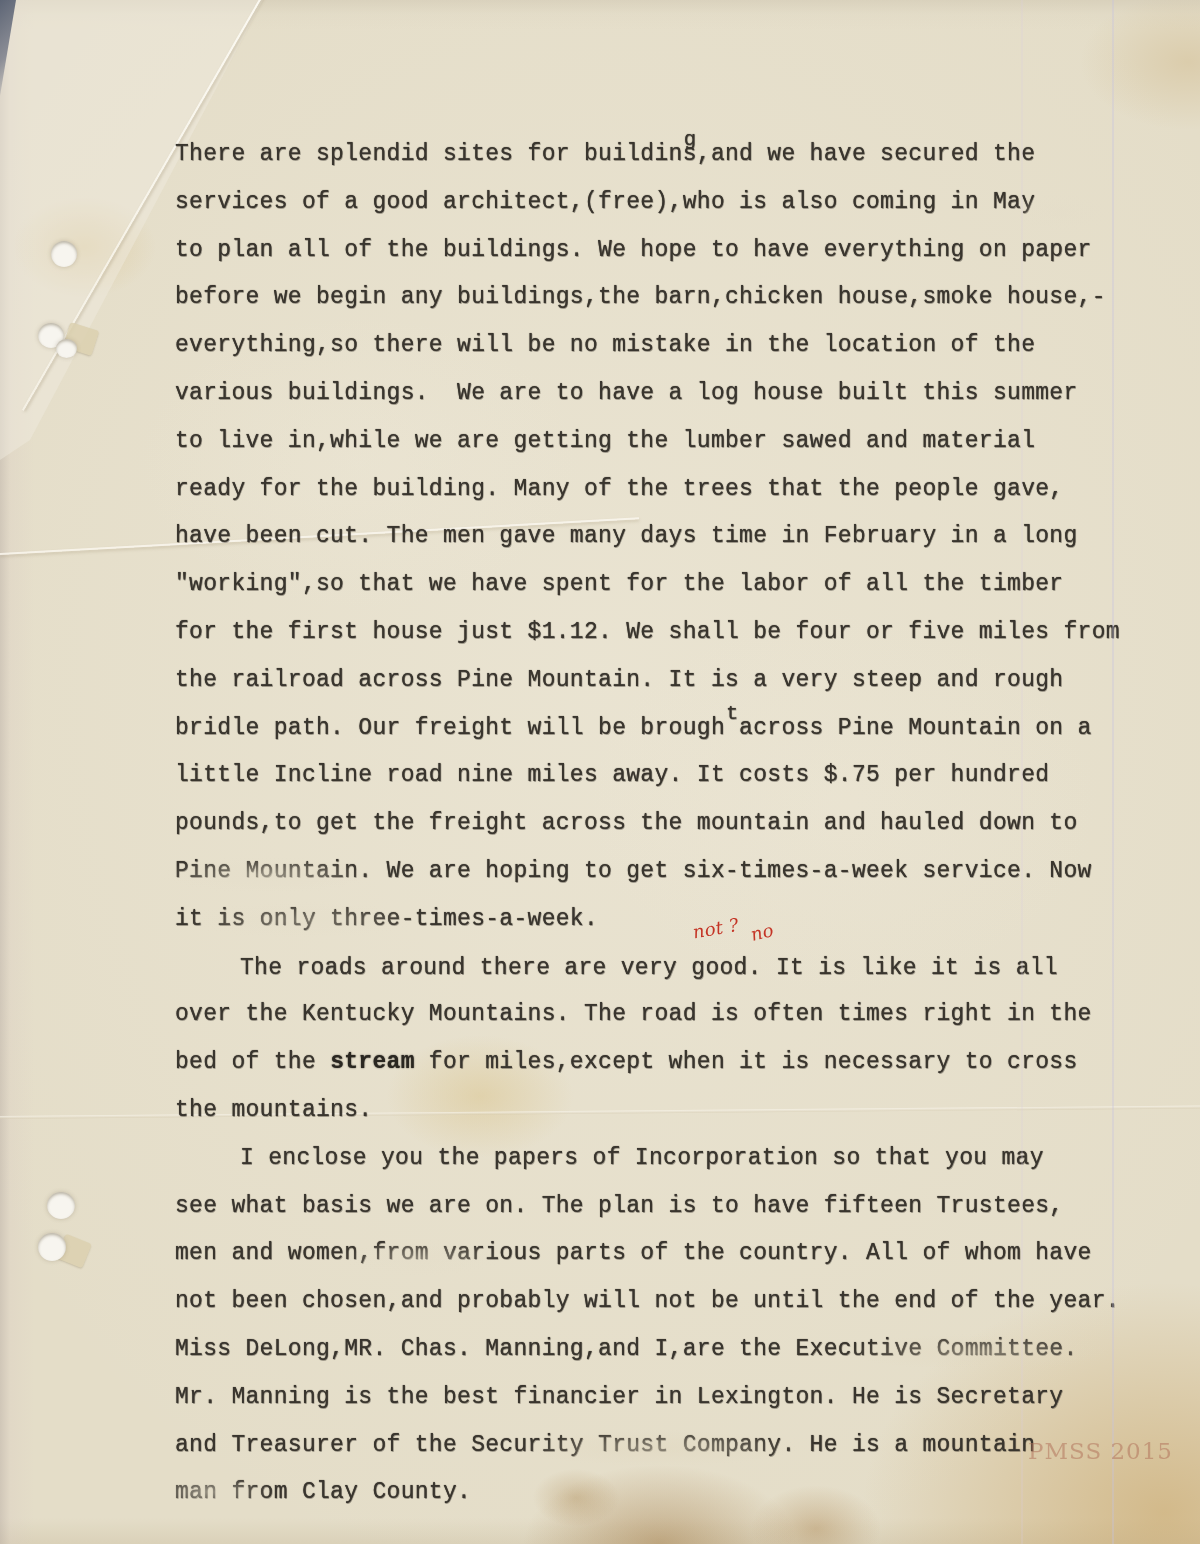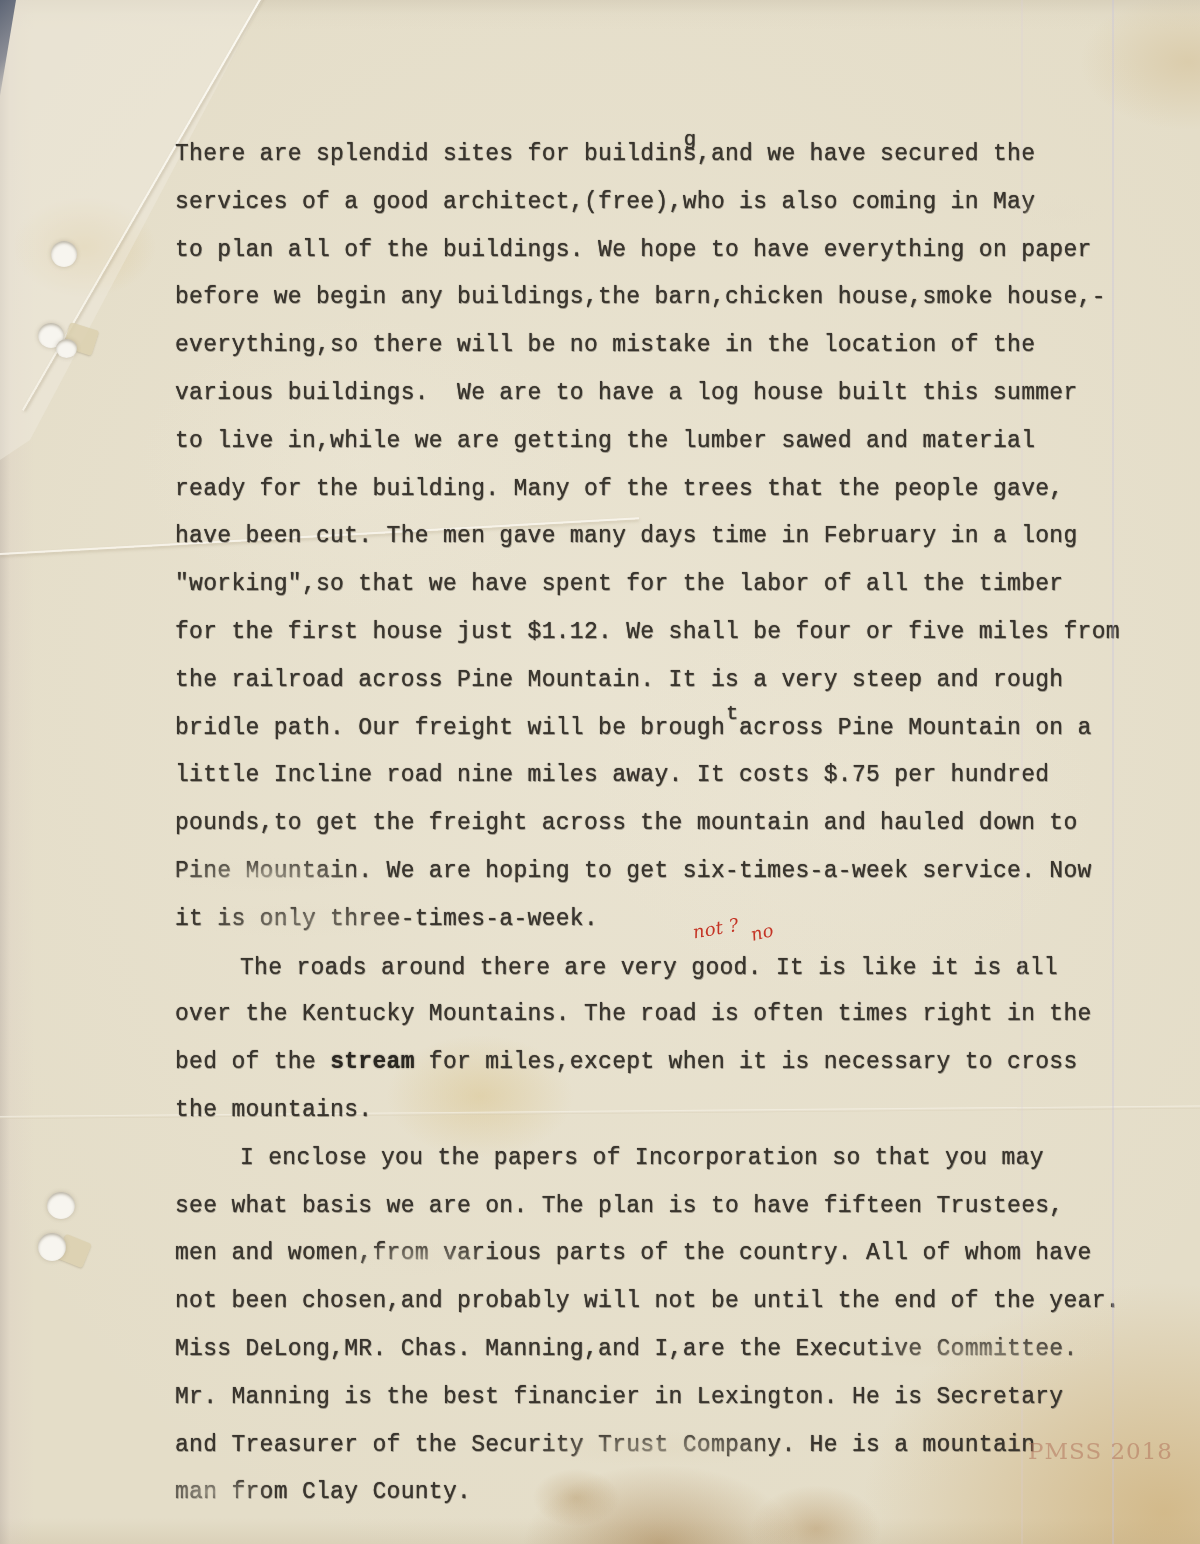--- a/index.html
+++ b/index.html
@@ -153,14 +153,14 @@
         <div class="line"><span>and Treasurer of the Security Trust Company. He is a mountain</span></div>
         <div class="line"><span>man from Clay County.</span></div>
       </div>
   </div>
 
   <div class="fade-overlay"></div>
 
   <div class="vline a"></div>
   <div class="vline b"></div>
 
-  <div class="watermark">PMSS 2018</div>
+  <div class="watermark">PMSS 2015</div>
 </div>
 
 </body></html>

